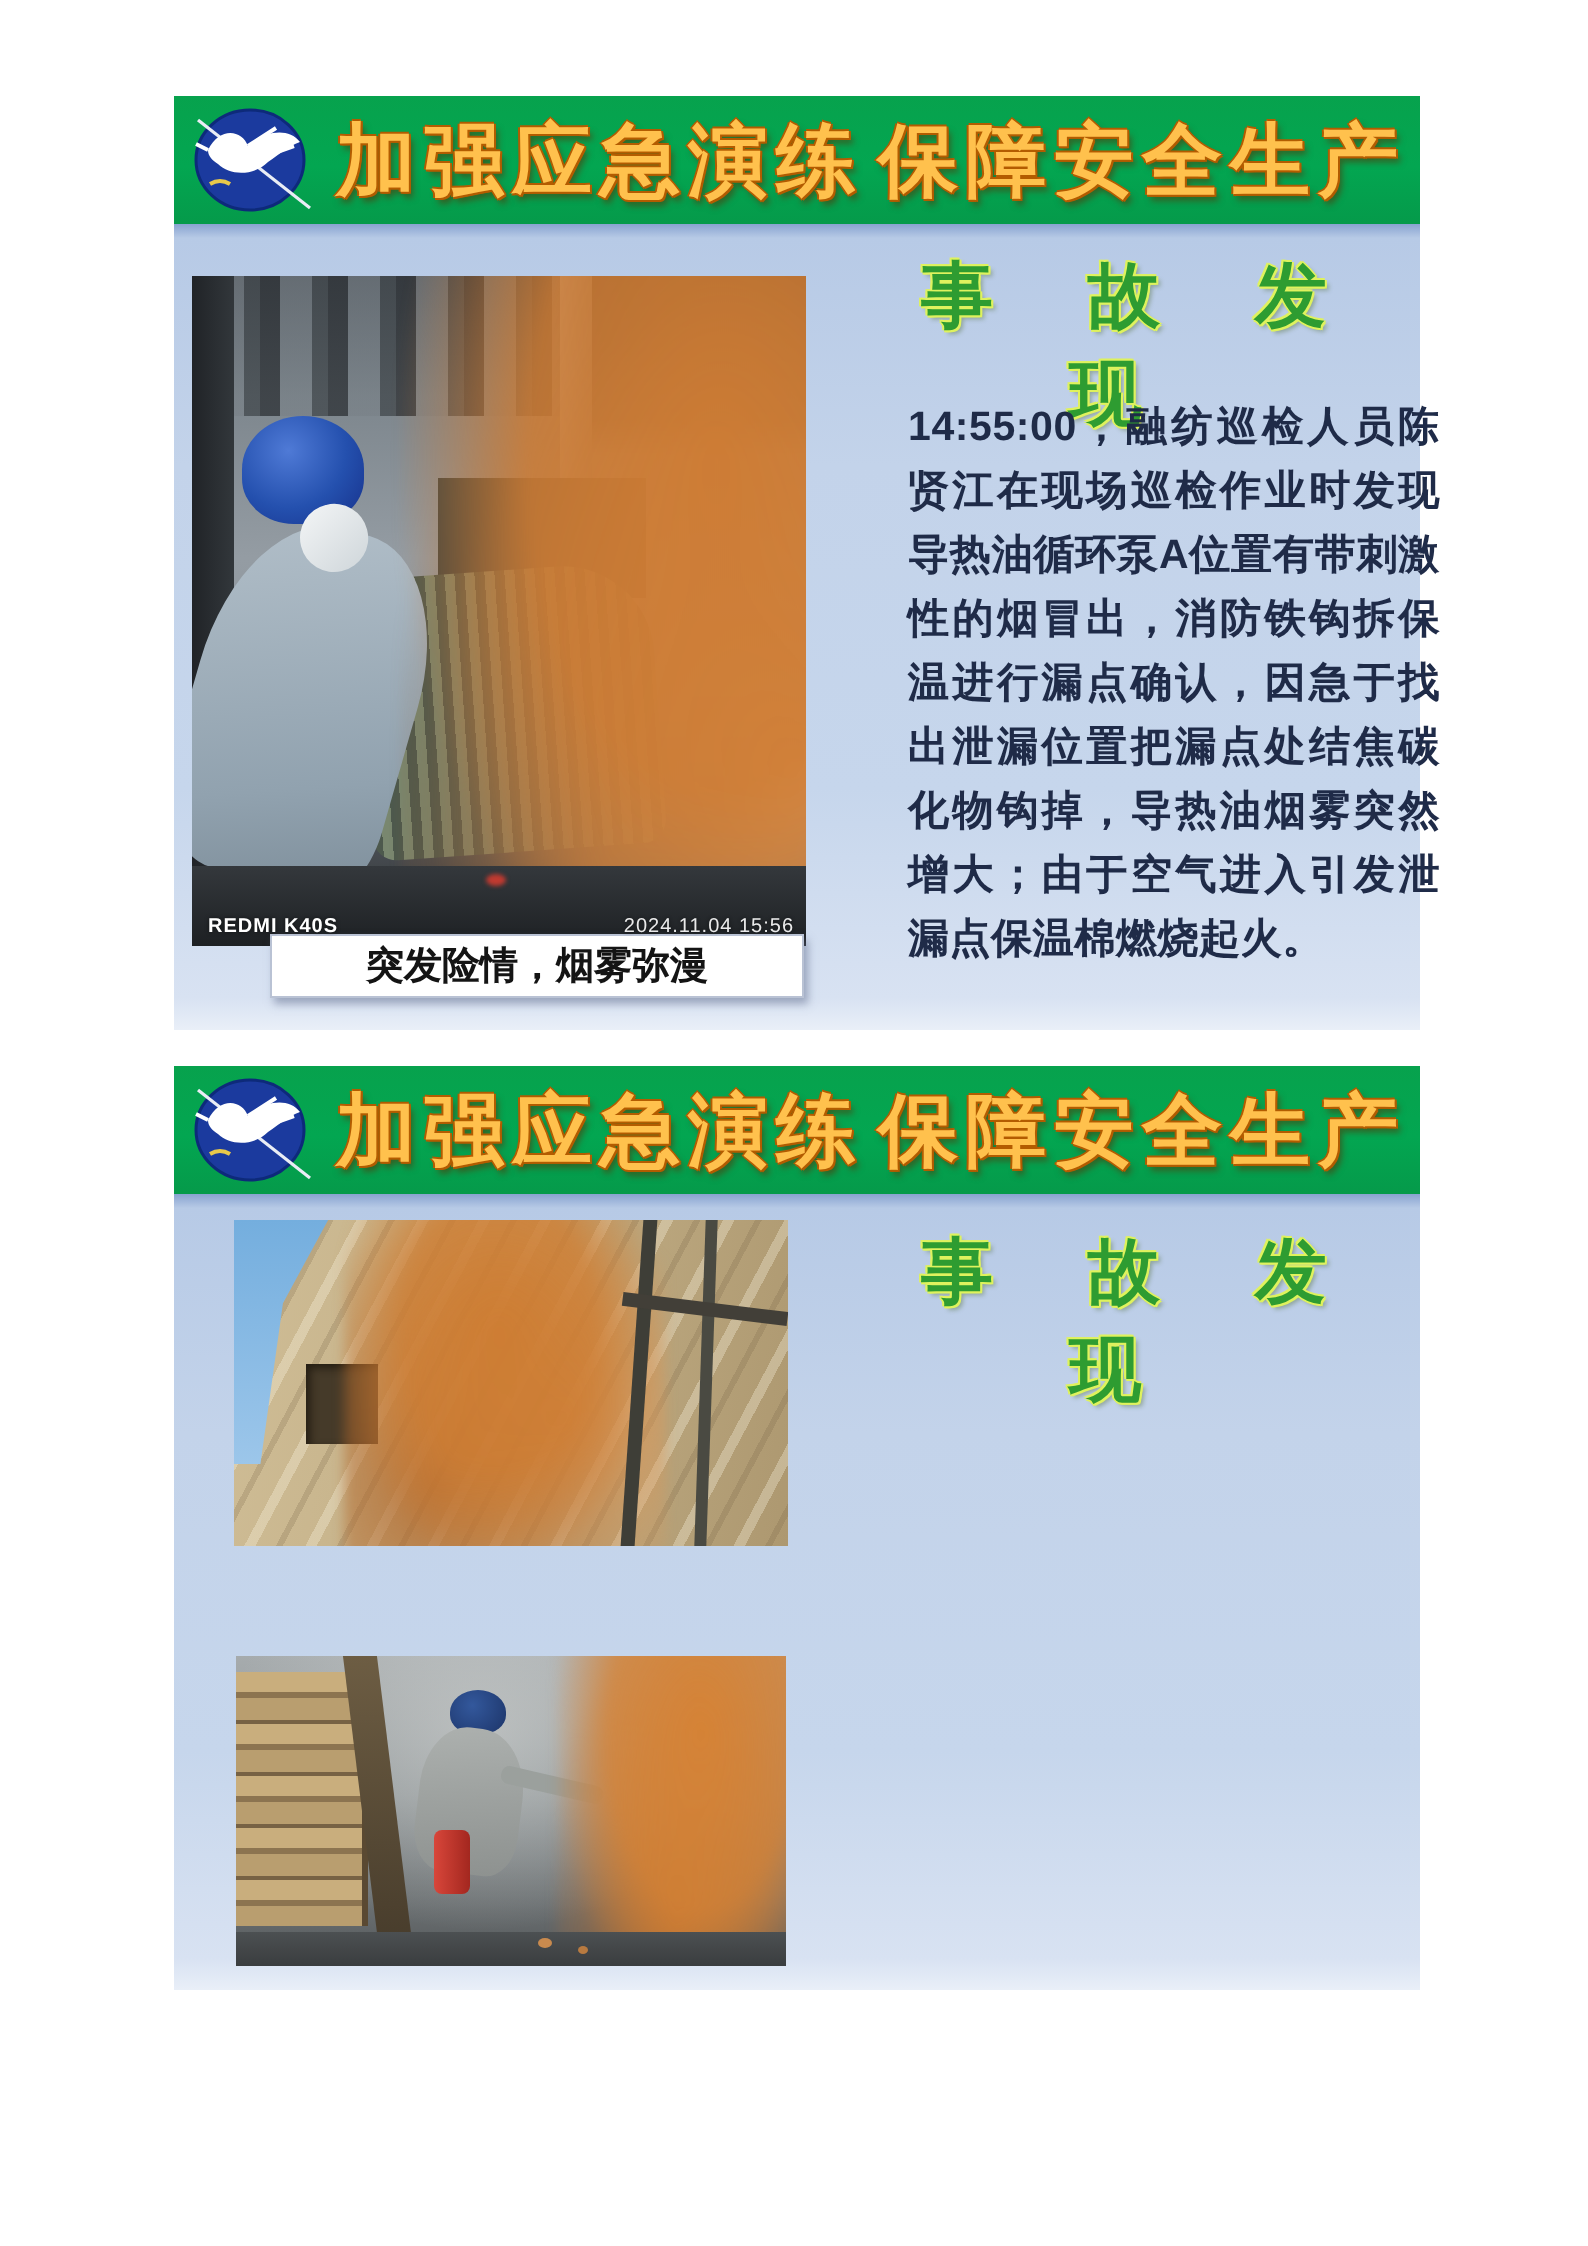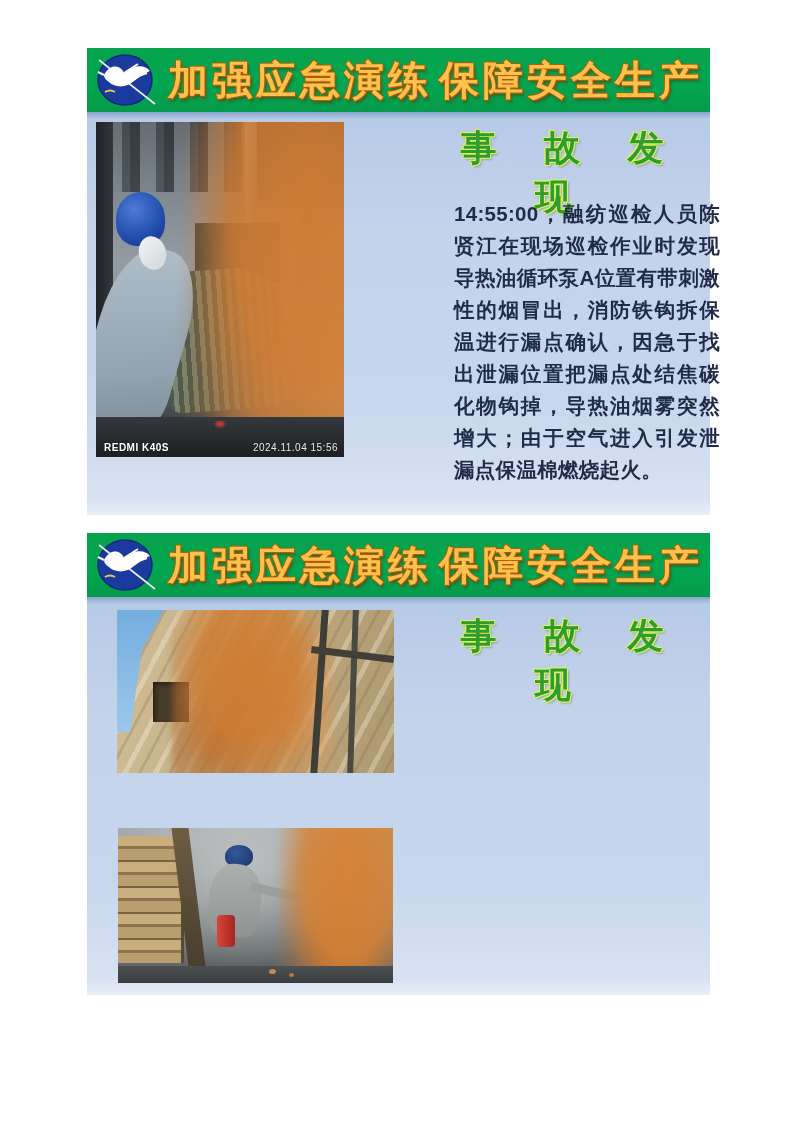--- a/index.html
+++ b/index.html
@@ -40,21 +40,21 @@
   .caption{position:absolute;background:#ffffff;border:1px solid #b9c2d4;
            box-shadow:2px 3px 4px rgba(95,108,140,.5);
            display:flex;align-items:center;justify-content:center;
            font-size:19px;font-weight:700;color:#141414;}
   .caption1{left:48px;top:355px;width:265px;height:30px;}
   .caption2{left:43px;top:187px;width:258px;height:30px;}
 
   
   .photo{position:absolute;overflow:hidden;}
   .photo div{position:absolute;}
-  .photo1{left:9px;top:10px;width:248px;height:335px;}
+  .photo1{left:9px;top:26px;width:307px;height:335px;}
   .p1-bg{inset:0;background:linear-gradient(180deg,#565d64 0%,#7d868d 18%,#949ca3 42%,#8d959b 62%,#4b5055 84%,#282b2e 100%);}
   .p1-beams{left:0;top:0;width:100%;height:21%;opacity:.85;
             background:repeating-linear-gradient(90deg,rgba(40,44,48,.85) 0 10px,rgba(118,126,132,.55) 10px 26px,rgba(58,64,68,.8) 26px 34px);}
   .p1-shelf{right:0;top:0;width:36%;height:27%;background:linear-gradient(180deg,#2e3236 0%,#4b5055 80%,rgba(75,80,85,0) 100%);}
   .p1-leftwall{left:0;top:0;width:7%;height:100%;background:linear-gradient(90deg,#202327,#32373b);}
   .p1-pipe{left:60%;top:0;width:5%;height:45%;background:linear-gradient(90deg,#aeb6bc,#7e868c);}
   .p1-machine-top{left:40%;top:30%;width:34%;height:18%;background:#3d4440;}
   .p1-machine{left:28%;top:44%;width:48%;height:42%;border-radius:12px 46px 12px 12px;transform:rotate(-4deg);
               background:repeating-linear-gradient(90deg,#4d594d 0 5px,#79876f 5px 10px);}
   .p1-worker-body{left:0%;top:37%;width:36%;height:54%;border-radius:46% 42% 22% 30%;transform:rotate(16deg);
@@ -142,20 +142,23 @@
       <div class="p1-worker-body"></div>
       <div class="p1-helmet"></div>
       <div class="p1-mask"></div>
       <div class="p1-smoke"></div>
       <div class="p1-floor"></div>
       <div class="p1-reddot"></div>
       <span class="wm wm-left">REDMI K40S</span>
       <span class="wm wm-right">2024.11.04 15:56</span>
     </div>
 
+    <div class="caption caption1">
+      <span>突发险情，烟雾弥漫</span>
+    </div>
 
     <div class="heading heading1">事 故 发 现</div>
     <div class="para para1">14:55:00，融纺巡检人员陈贤江在现场巡检作业时发现导热油循环泵A位置有带刺激性的烟冒出，消防铁钩拆保温进行漏点确认，因急于找出泄漏位置把漏点处结焦碳化物钩掉，导热油烟雾突然增大；由于空气进入引发泄漏点保温棉燃烧起火。</div>
   </div>
 
   <div class="banner banner2">
     <svg class="logo" viewBox="0 0 70 60">
       <ellipse cx="34" cy="30" rx="27" ry="25" fill="#1b3a9e"></ellipse>
       <ellipse cx="34" cy="30" rx="27" ry="25" fill="none" stroke="#0d2a7a" stroke-width="1.5"></ellipse>
       <line x1="8" y1="10" x2="64" y2="54" stroke="#e9edf5" stroke-width="1.6"></line>

